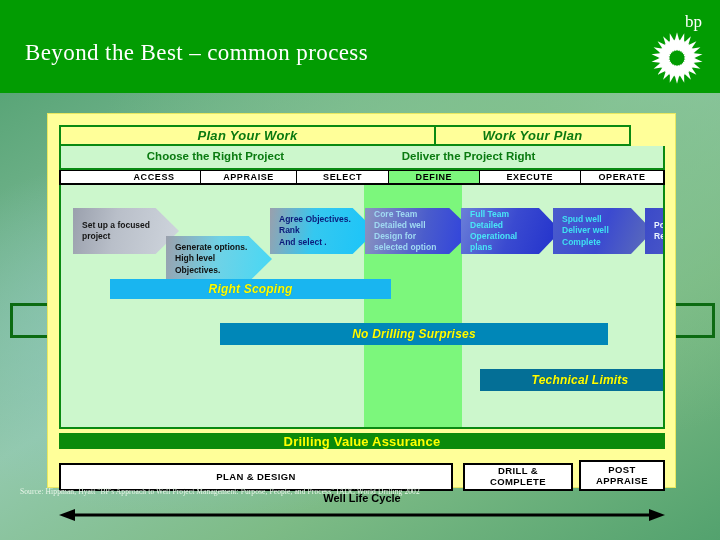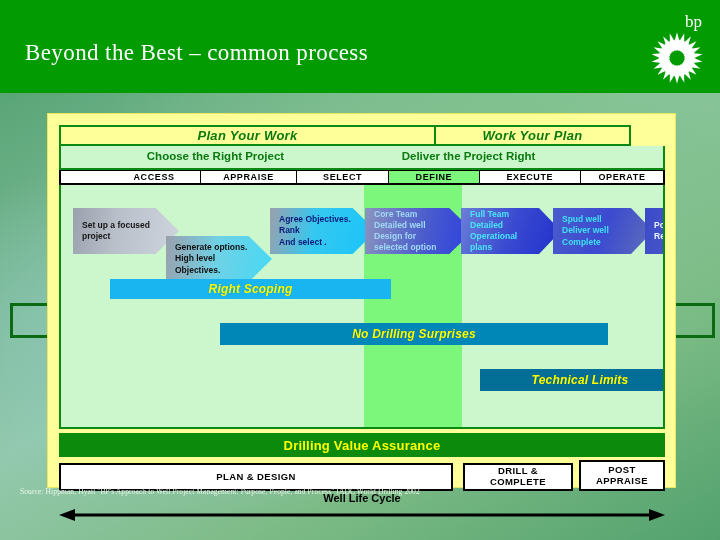--- a/index.html
+++ b/index.html
@@ -134,21 +134,21 @@
     font-weight:bold;font-size:12px;color:#ffff00;letter-spacing:.2px;
     text-shadow:0 0 1px rgba(0,0,0,.35);
     font-style:italic;
   }
   #bar-right-scoping{left:49px;top:94px;width:281px;height:20px;background:#19b5f0;}
   #bar-no-surprises{left:159px;top:138px;width:388px;height:22px;background:#0087b8;}
   #bar-technical-limits{left:419px;top:184px;width:200px;height:22px;background:#046f96;}
 
   
   #dva-bar{
-    position:absolute;left:11px;top:319px;width:606px;height:24px;
+    position:absolute;left:11px;top:319px;width:606px;height:16px;
     background:#0b8a0b;display:flex;align-items:center;justify-content:center;
     font-weight:bold;font-size:13px;color:#ffff00;letter-spacing:.2px;
   }
 
   
   .lc-row{position:absolute;left:11px;top:349px;width:606px;height:28px;}
   .lc-box{
     position:absolute;background:#ffffff;border:2px solid #000;box-sizing:border-box;
     display:flex;align-items:center;justify-content:center;text-align:center;
     font-weight:bold;font-size:9.5px;color:#000;line-height:1.15;letter-spacing:.4px;

